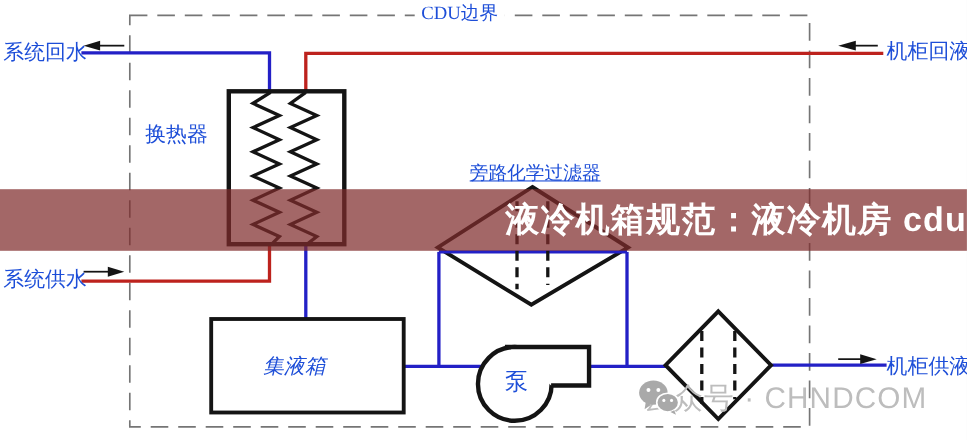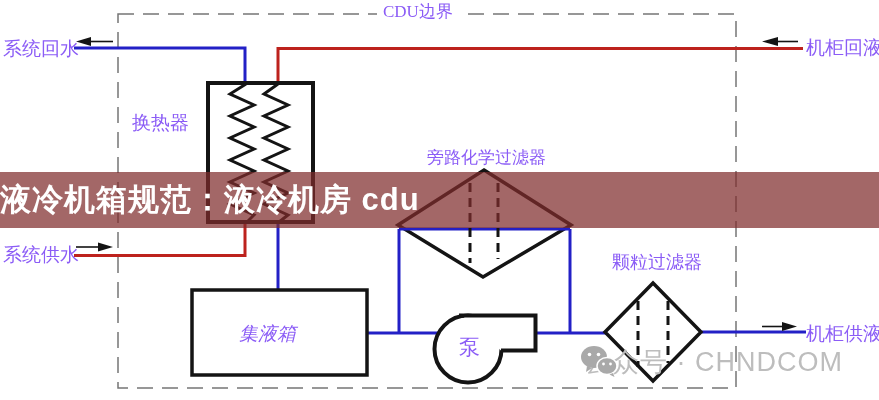--- a/index.html
+++ b/index.html
@@ -2,31 +2,31 @@
 <html><head>
 <meta charset="utf-8">
 <style>
   html,body{margin:0;padding:0;background:#e8e8e8;}
   #stage{
     position:relative;width:879px;height:400px;background:#ffffff;
     overflow:hidden;font-family:"Liberation Serif",serif;
   }
   #stage svg{position:absolute;left:0;top:0;}
   .lbl{
-    position:absolute;color:#8b5cf6;font-size:19px;line-height:1.1;
+    position:absolute;color:#1d4ed8;font-size:19px;line-height:1.1;
     white-space:nowrap;font-family:"Liberation Serif",serif;
   }
   .lbl.small{font-size:17px;}
   .lbl.comp{font-size:18px;}
   #cdu-boundary-label{
     background:#ffffff;padding:0 6px;text-align:center;font-size:17px;
   }
   #title-band{
     position:absolute;left:0;top:172px;width:879px;height:56px;
-    display:flex;align-items:center;justify-content:flex-start;z-index:5;
+    display:flex;align-items:center;justify-content:flex-end;z-index:5;
   }
   #title-band .title-text{
     color:#ffffff;font-size:31px;font-weight:900;letter-spacing:1px;
     font-family:"Liberation Sans",sans-serif;white-space:nowrap;
   }
   #watermark{
     position:absolute;left:580px;top:344px;display:flex;align-items:center;
     z-index:4;
   }
   #watermark .wm-text{
@@ -98,24 +98,23 @@
   </svg>
 
   <div class="lbl" style="left:3px;top:245px;">系统供水</div>
   <div class="lbl" style="left:3px;top:39px;">系统回水</div>
   <div class="lbl" style="left:806px;top:38px;">机柜回液</div>
   <div class="lbl" style="left:806px;top:324px;">机柜供液</div>
 
   <div class="lbl" id="cdu-boundary-label" style="left:377px;top:3px;">CDU边界</div>
 
   <div class="lbl" style="left:132px;top:113px;">换热器</div>
-  <div class="lbl small" style="left:427px;top:149px;">旁路化学过滤器</div>
+  <div class="lbl small" style="left:427px;top:149px;text-decoration:underline;">旁路化学过滤器</div>
   <div class="lbl" style="left:239px;top:324px;font-style:italic;">集液箱</div>
   <div class="lbl" style="left:459px;top:336px;font-size:21px;">泵</div>
-  <div class="lbl comp" style="left:612px;top:253px;">颗粒过滤器</div>
 
   <div id="title-band" style="background-color: rgba(127, 45, 44, 0.72);">
     <span class="title-text">液冷机箱规范：液冷机房 cdu</span>
   </div>
 
   <div id="watermark">
     <svg width="38" height="34" viewBox="0 0 38 34">
       <ellipse cx="14" cy="13" rx="13" ry="11" fill="#a9a9a9"></ellipse>
       <path d="M7 22 L6 28 L12 24 Z" fill="#a9a9a9"></path>
       <circle cx="9.5" cy="10.5" r="1.8" fill="#ffffff"></circle>

